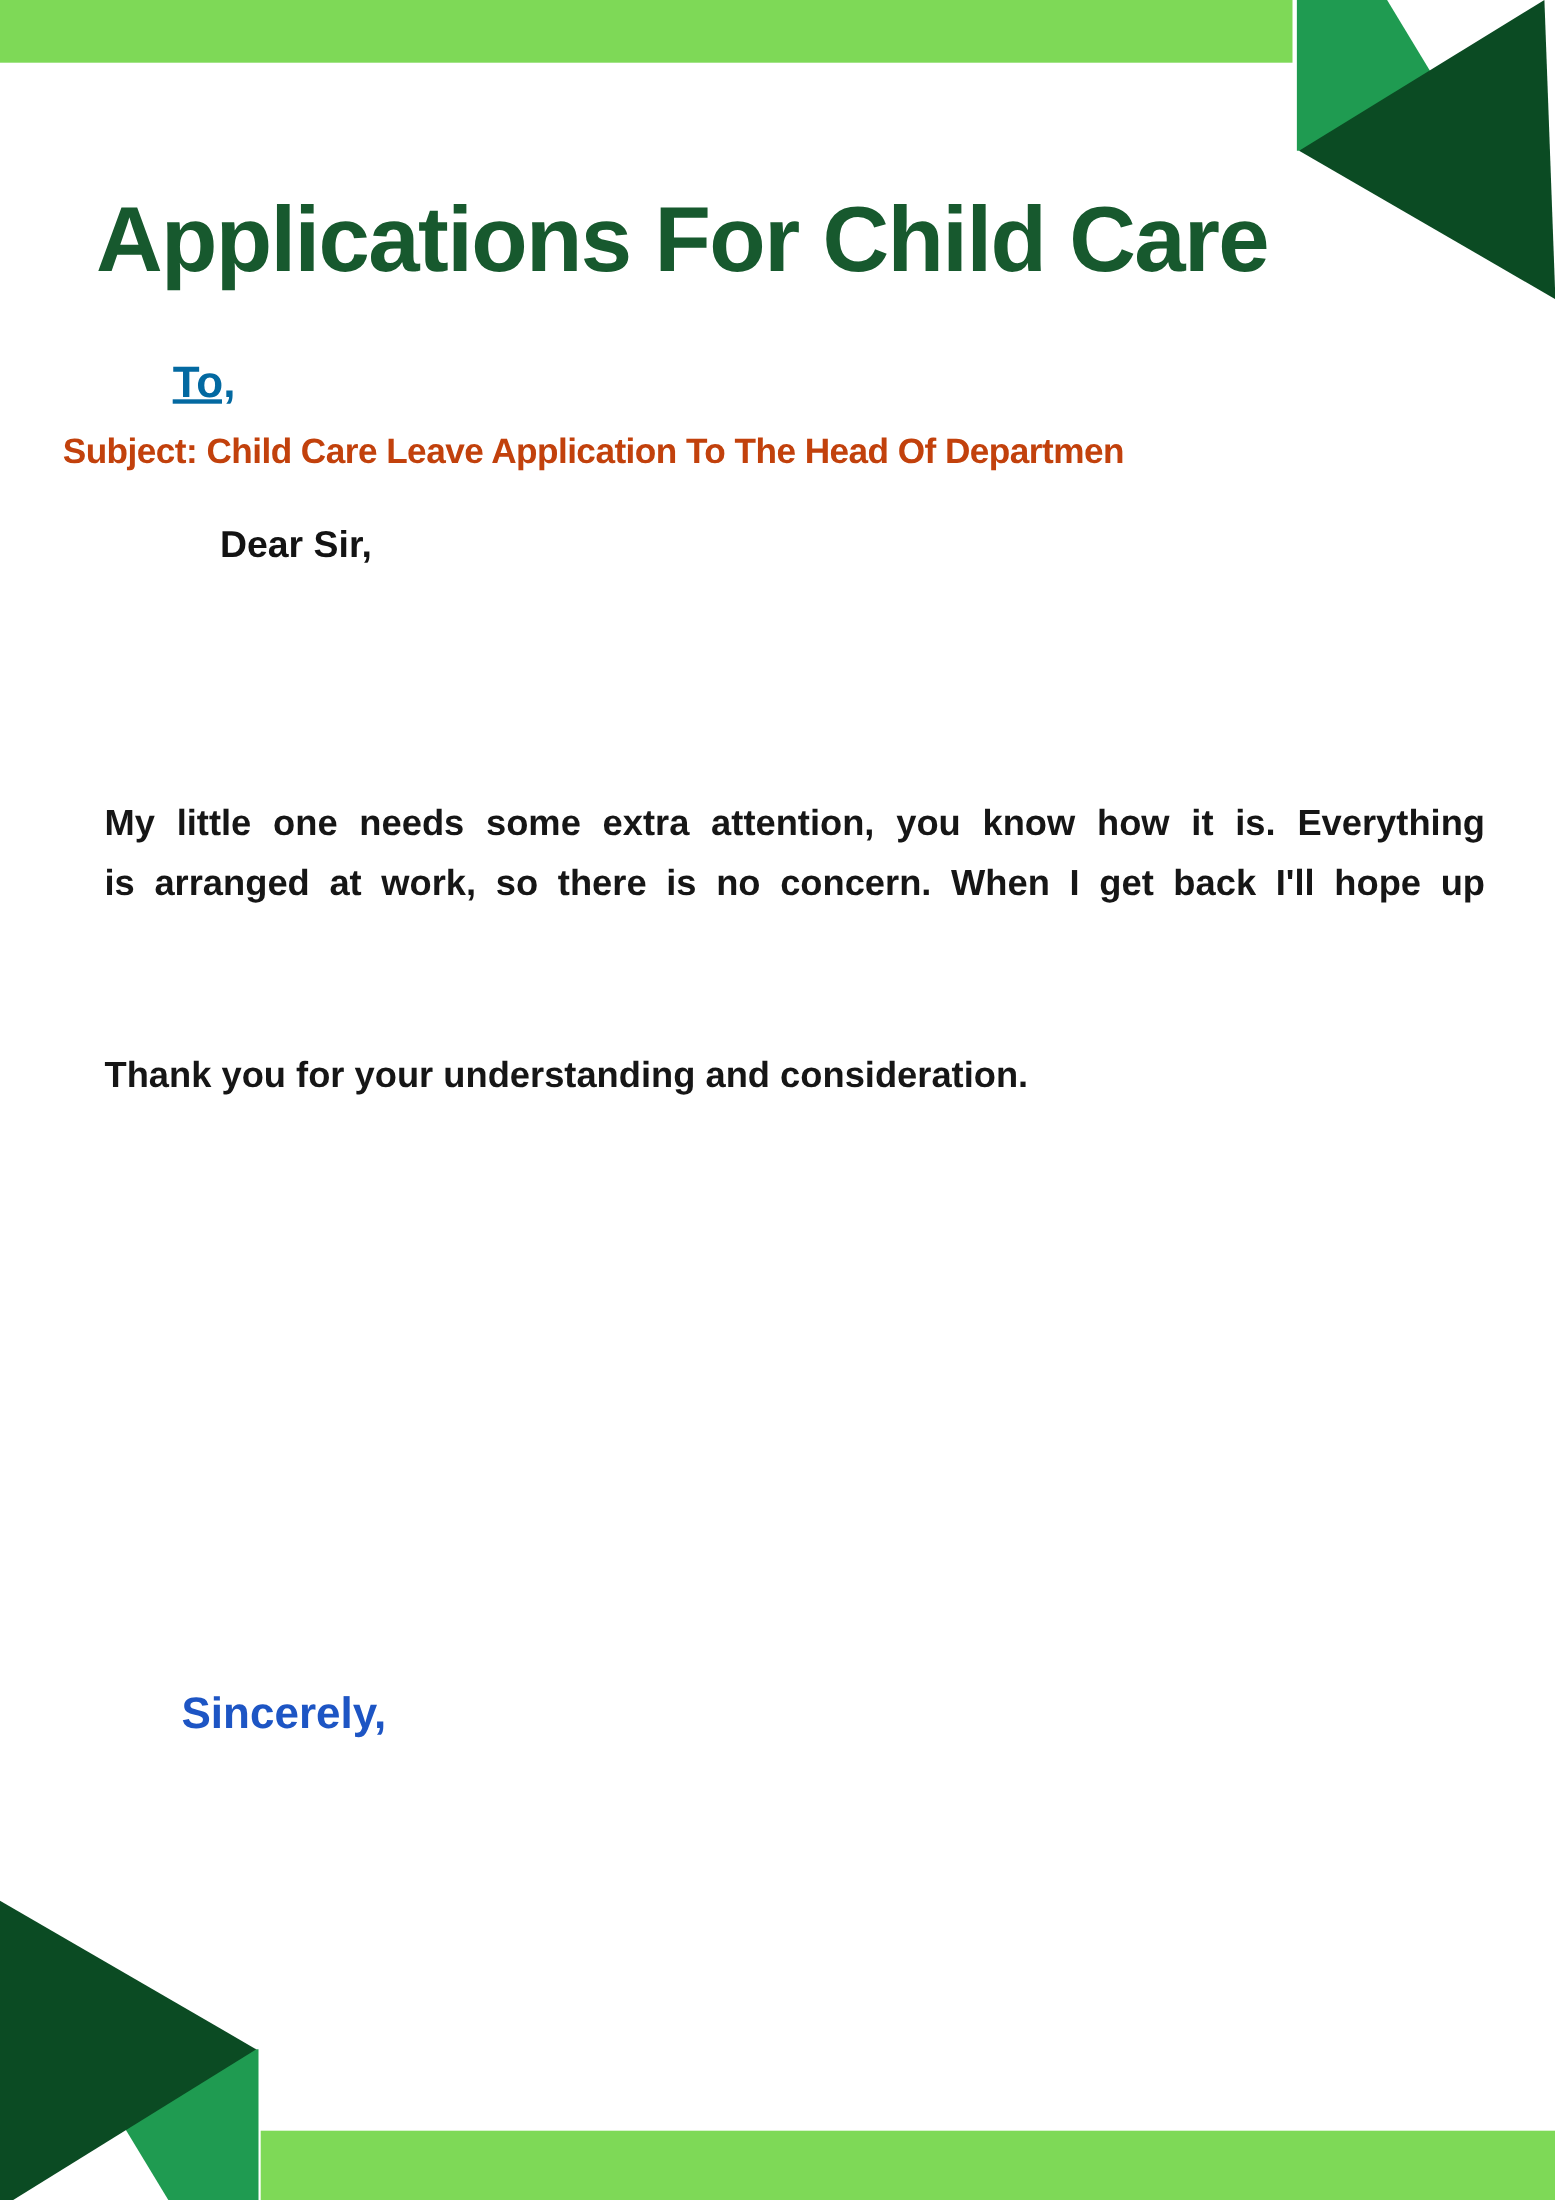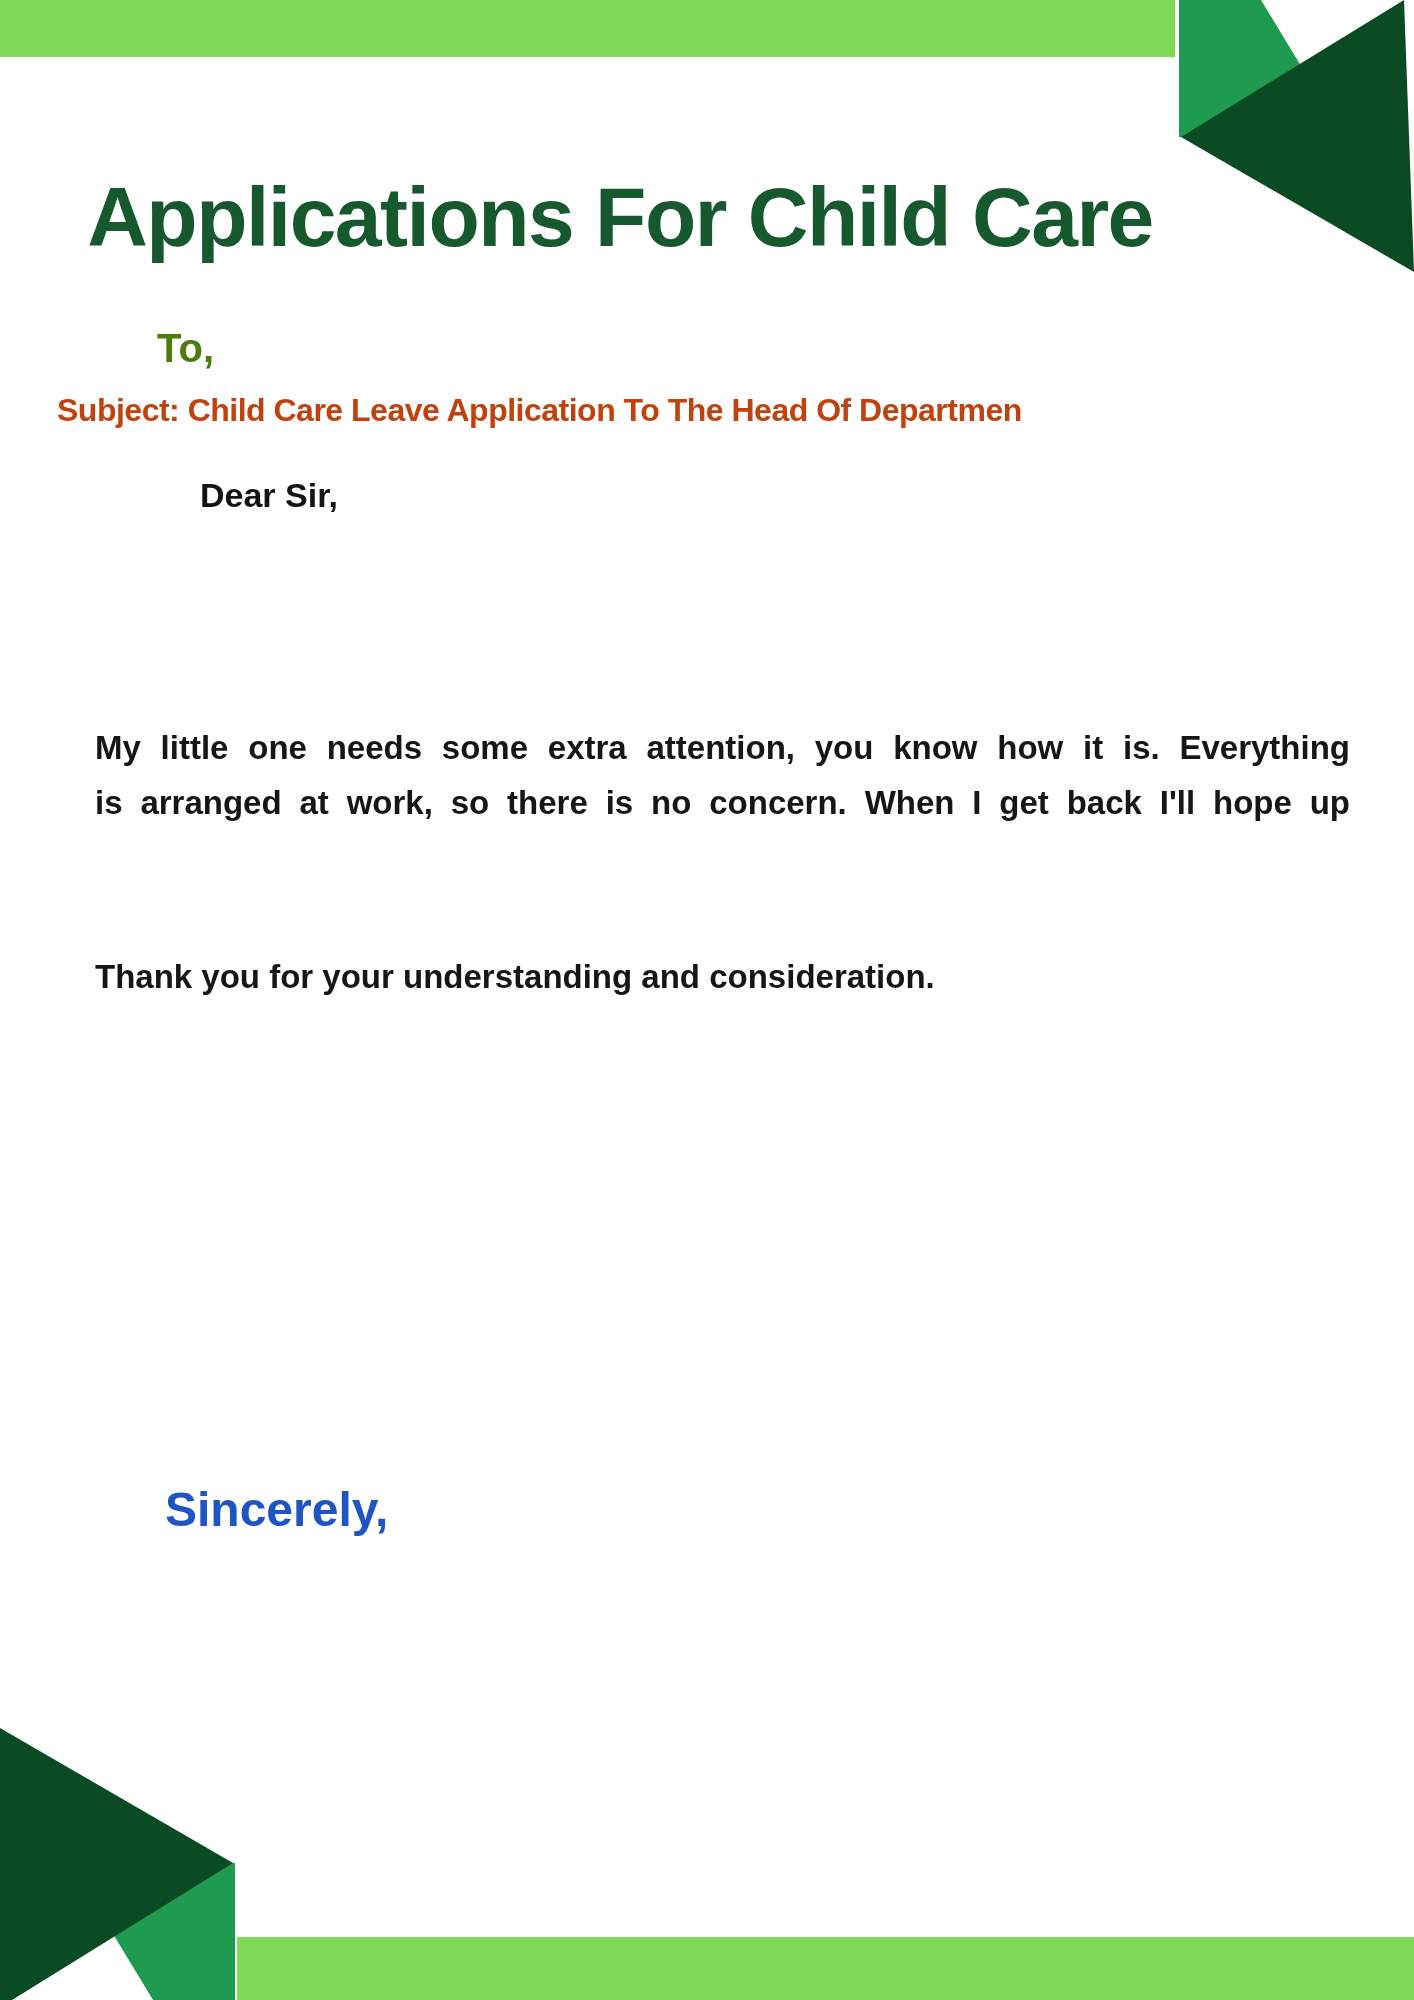--- a/index.html
+++ b/index.html
@@ -36,21 +36,22 @@
     letter-spacing: -1.5px;
     color: #17592e;
   }
   .title span { display: block; padding-left: 16px; }
 
   .to-label {
     left: 157px;
     top: 326px;
     font-size: 40px;
     font-weight: 800;
-    color: #4d7c0f;
+    color: #0369a1;
+    text-decoration: underline;
   }
   .subject {
     left: 57px;
     top: 392px;
     font-size: 32px;
     font-weight: 700;
     letter-spacing: -0.5px;
     color: #c2410c;
     white-space: nowrap;
   }
@@ -74,22 +75,22 @@
     display: block;
     text-align: justify;
     text-align-last: justify;
   }
   .p1 { top: 559px; }
   .p2 { top: 720px; }
   .p3 { top: 949px; }
 
   .closing {
     left: 165px;
-    top: 1482px;
-    font-size: 48px;
+    top: 1536px;
+    font-size: 40px;
     font-weight: 800;
     color: #1d55c4;
   }
 </style>
 </head>
 <body>
 
 <div class="page">
 
   <svg class="deco" viewBox="0 0 1414 2000" xmlns="http://www.w3.org/2000/svg" aria-hidden="true">

